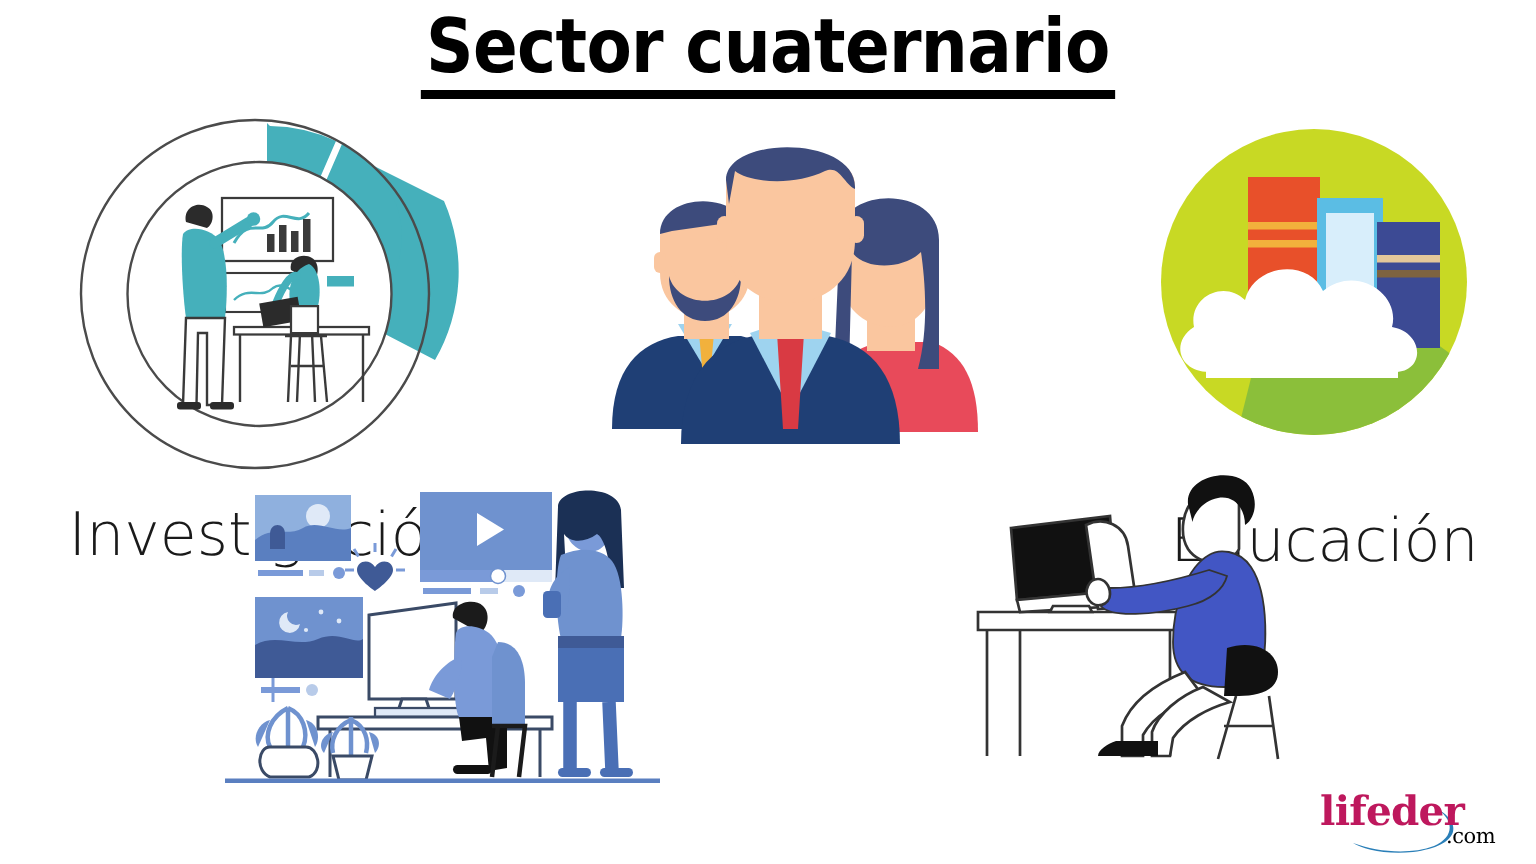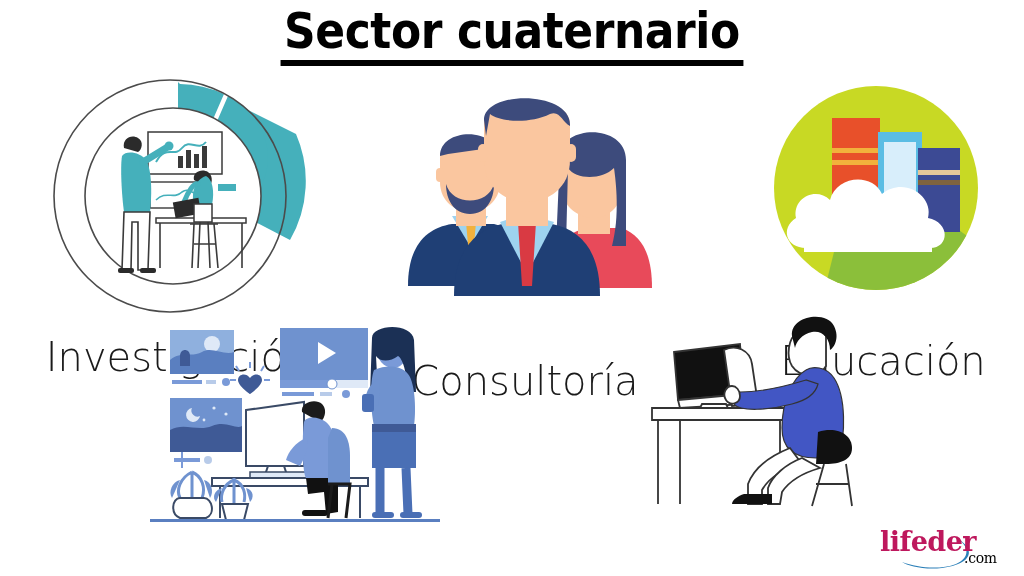--- a/index.html
+++ b/index.html
@@ -158,21 +158,20 @@
         <path d="M64 200 C64 156 84 134 112 128 L162 128 C192 134 210 156 210 200 Z" fill="#1f3f75"></path>
         <path d="M110 126 L137 178 L164 126 L150 122 L122 122 Z" fill="#9ed3ef"></path>
         <path d="M128 126 L146 126 L142 190 L132 190 Z" fill="#d93a43"></path>
         <rect x="116" y="82" width="42" height="48" fill="#fac69f"></rect>
         <path d="M94 26 C94 -4 180 -4 180 28 L180 64 C180 92 158 106 137 106 C116 106 94 92 94 64 Z" fill="#fac69f"></path>
         <path d="M94 24 C94 -6 182 -6 180 30 C172 26 170 14 160 18 C140 28 110 26 100 18 L96 40 Z" fill="#3d4b7c"></path>
         <rect x="88" y="48" width="10" height="18" rx="5" fill="#fac69f"></rect>
         <rect x="176" y="48" width="10" height="18" rx="5" fill="#fac69f"></rect>
       </svg>
     </div>
-    <div class="label">Consultoría</div>
   </div>
 
   <div class="cell" id="c-educacion">
     <div class="art">
       <svg width="250" height="230" viewBox="0 0 250 230">
         <defs>
           <clipPath id="edu-clip">
               <circle cx="118" cy="112" r="102"></circle>
             </clipPath>
         </defs>

